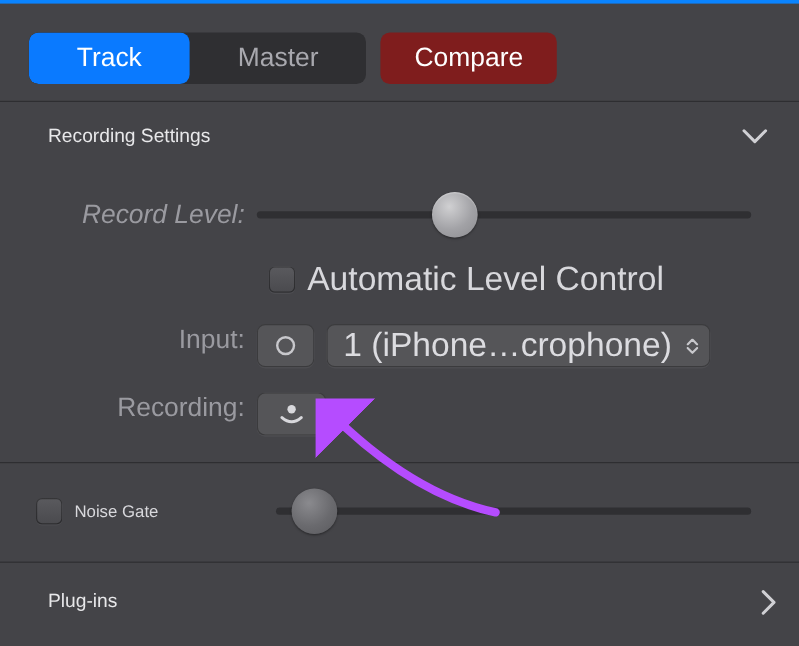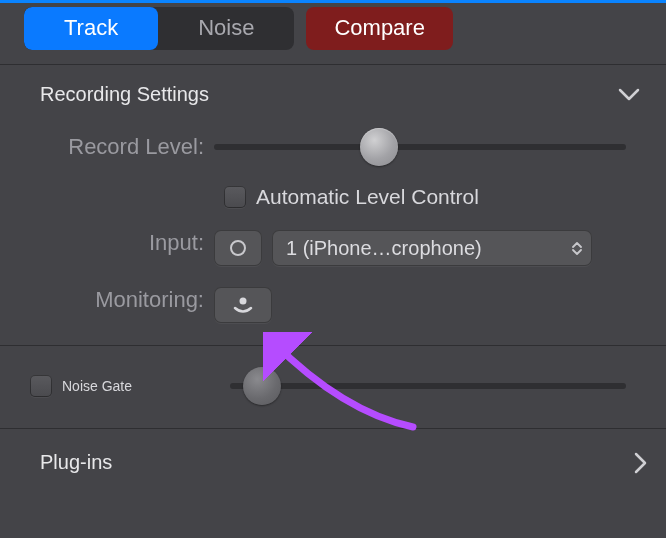--- a/index.html
+++ b/index.html
@@ -16,21 +16,21 @@
     overflow: hidden;
     position: relative;
   }
   .top-border {
     height: 3px;
     background: #0a84ff;
   }
   .toolbar {
     display: flex;
     align-items: center;
-    padding: 4px 24px 14px 24px;
+    padding: 24px 24px 14px 24px;
     gap: 12px;
   }
   .seg-group {
     display: flex;
     background: #2f2f32;
     border-radius: 8px;
     overflow: hidden;
   }
   .seg-btn {
     padding: 8px 40px 9px 40px;
@@ -60,38 +60,39 @@
     border-top: 1px solid #2e2e31;
   }
   .section-header {
     display: flex;
     justify-content: space-between;
     align-items: center;
     padding: 18px 26px 14px 40px;
     cursor: pointer;
   }
   .section-title {
-    font-size: 20px;
+    font-size: 16px;
     color: #e8e8ea;
     font-weight: 400;
   }
   .chev {
     width: 22px;
     height: 22px;
     display: flex;
     align-items: center;
     justify-content: center;
   }
   .section-body {
     padding: 4px 40px 22px 40px;
   }
   .row {
     display: flex;
     align-items: center;
-    margin-top: 3px;
+    margin-top: 16px;
+    font-style: italic;
   }
   .row-label {
     width: 174px;
     text-align: right;
     font-size: 22px;
     color: #9a9aa0;
     padding-right: 10px;
   }
   .slider-wrap {
     flex: 1;
@@ -126,21 +127,21 @@
   }
   .checkbox {
     width: 22px;
     height: 22px;
     border-radius: 5px;
     background: linear-gradient(#5a5a5e,#4a4a4e);
     box-shadow: inset 0 0 0 1px rgba(0,0,0,0.4), 0 1px 0 rgba(255,255,255,0.05);
     cursor: pointer;
   }
   .checkbox-label {
-    font-size: 21px;
+    font-size: 28px;
     color: #d8d8dc;
   }
   .input-row {
     display: flex;
     align-items: flex-start;
     margin-top: 21px;
   }
   .mono-btn {
     width: 48px;
     height: 36px;
@@ -163,21 +164,21 @@
     flex: 1;
     height: 36px;
     border-radius: 7px;
     background: #555558;
     box-shadow: inset 0 0 0 1px rgba(0,0,0,0.3), 0 1px 0 rgba(255,255,255,0.05);
     display: flex;
     align-items: center;
     justify-content: space-between;
     padding: 0 10px 0 14px;
     cursor: pointer;
-    font-size: 20px;
+    font-size: 28px;
     color: #dcdce0;
     max-width: 320px;
   }
   .select-stepper {
     display: flex;
     flex-direction: column;
     gap: 1px;
   }
   .monitor-btn {
     width: 58px;
@@ -239,21 +240,21 @@
   }
 </style>
 </head>
 <body>
 
 <div class="top-border"></div>
 
 <div class="toolbar">
   <div class="seg-group">
     <button class="seg-btn active">Track</button>
-    <button class="seg-btn">Noise</button>
+    <button class="seg-btn">Master</button>
   </div>
   <button class="compare-btn">Compare</button>
 </div>
 
 <div class="section">
   <div class="section-header">
     <div class="section-title">Recording Settings</div>
     <div class="chev">
       <svg width="22" height="14" viewBox="0 0 22 14">
           <path d="M2 2 L11 11 L20 2" stroke="#d0d0d4" stroke-width="2.5" fill="none" stroke-linecap="round" stroke-linejoin="round"></path>
@@ -287,21 +288,21 @@
               <path d="M1 5 L5 1 L9 5" stroke="#c8c8cc" stroke-width="1.8" fill="none" stroke-linecap="round" stroke-linejoin="round"></path>
             </svg>
           <svg width="10" height="6" viewBox="0 0 10 6">
               <path d="M1 1 L5 5 L9 1" stroke="#c8c8cc" stroke-width="1.8" fill="none" stroke-linecap="round" stroke-linejoin="round"></path>
             </svg>
         </span>
       </div>
     </div>
 
     <div class="input-row" style="margin-top:21px">
-      <div class="row-label">Monitoring:</div>
+      <div class="row-label">Recording:</div>
       <div class="monitor-btn">
         <svg width="24" height="20" viewBox="0 0 24 20">
           <circle cx="12" cy="6" r="3.5" fill="#d8d8dc"></circle>
           <path d="M4 13 Q12 20 20 13" stroke="#d8d8dc" stroke-width="2.5" fill="none" stroke-linecap="round"></path>
         </svg>
       </div>
     </div>
 
   </div>
 </div>

